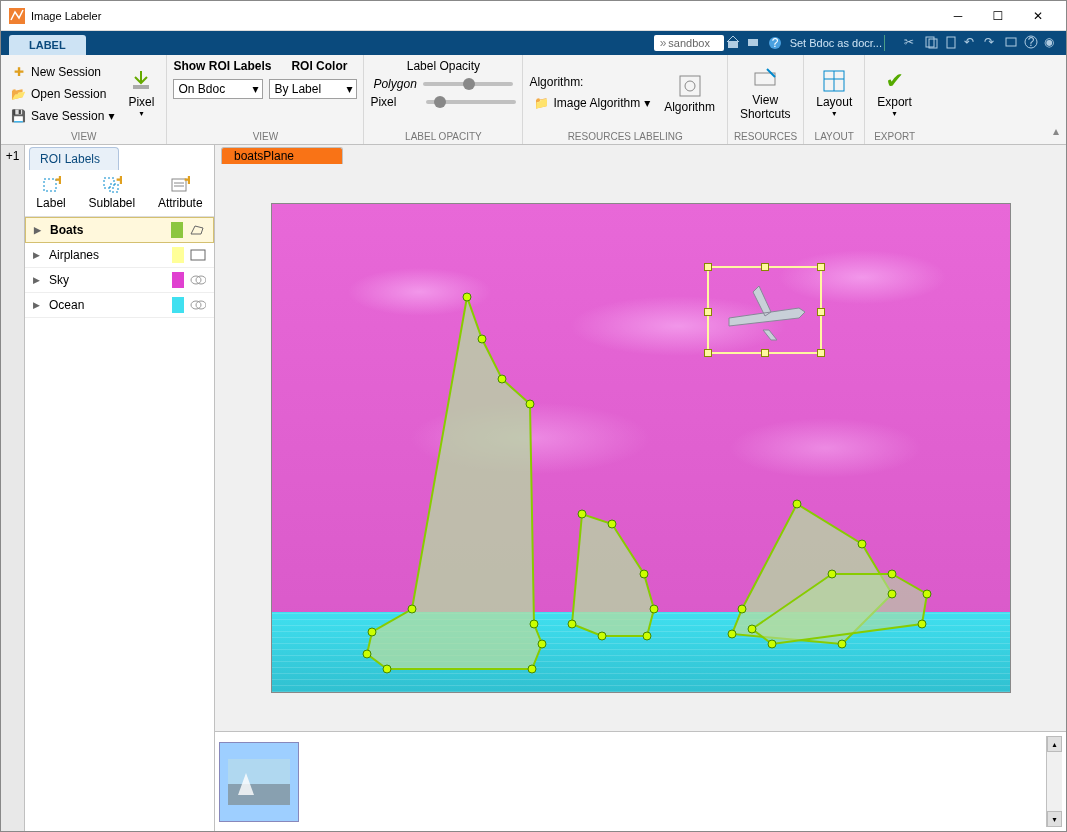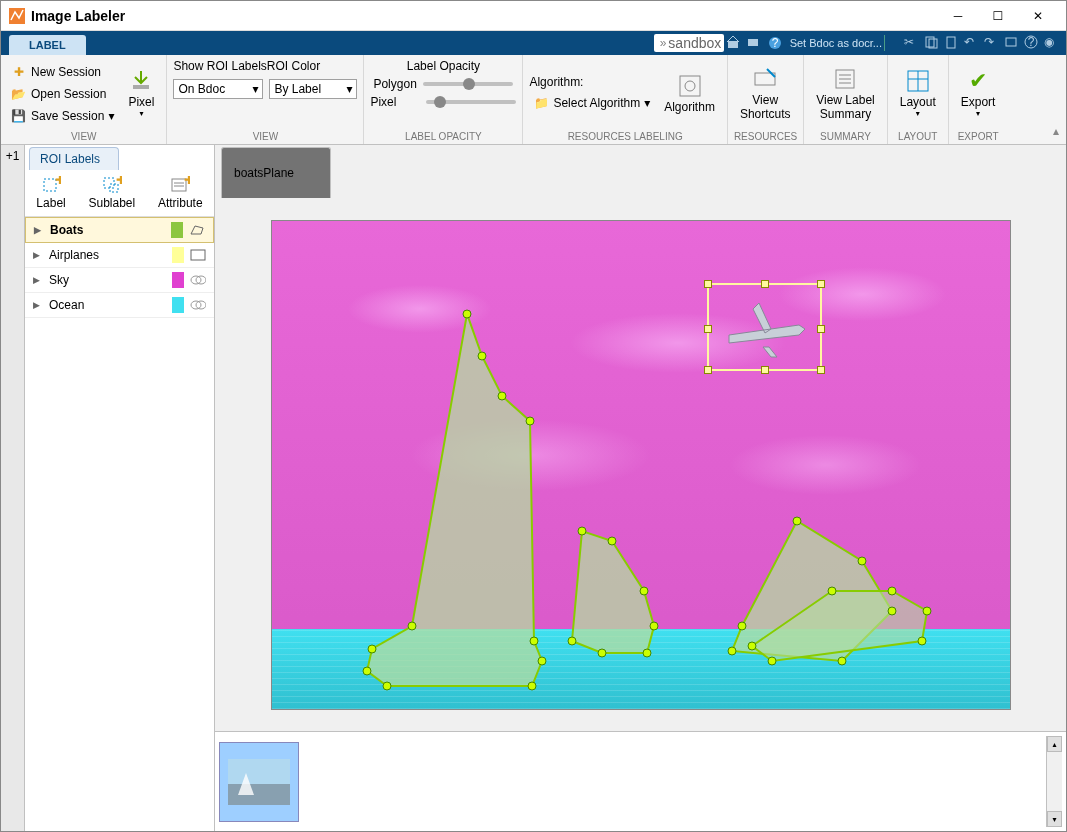--- a/index.html
+++ b/index.html
@@ -1,21 +1,21 @@
 <!DOCTYPE html>
 <html><head>
 <meta charset="utf-8">
 <style>
 * { margin: 0; padding: 0; box-sizing: border-box; font-family: "Segoe UI", Tahoma, sans-serif; font-size: 12px; }
 body { width: 1067px; height: 832px; background: #f0f0f0; border: 1px solid #888; display: flex; flex-direction: column; overflow: hidden; }
 
 
 .titlebar { height: 30px; background: #fff; display: flex; align-items: center; padding: 0 8px; border-bottom: 1px solid #ddd; }
 .titlebar .icon { width: 16px; height: 16px; margin-right: 6px; }
-.titlebar .title { flex: 1; font-size: 14px; font-weight: bold; }
+.titlebar .title { flex: 1; font-size: 11px; }
 .titlebar .winbtn { width: 40px; height: 28px; display: flex; align-items: center; justify-content: center; cursor: pointer; }
 
 
 .quickbar { height: 24px; background: #0a4a7d; display: flex; align-items: center; justify-content: flex-end; padding: 0 4px; }
 .tabstrip { height: 24px; background: #0a4a7d; display: flex; align-items: flex-end; padding-left: 8px; position: relative; }
 .tabstrip .tab { background: #cde3f4; color: #0a4a7d; padding: 4px 20px; font-weight: bold; font-size: 11px; border-radius: 3px 3px 0 0; cursor: pointer; }
 .quickbar .qitem { color: #cde3f4; margin: 0 4px; display: inline-flex; align-items: center; cursor: pointer; }
 .quickbar .qicon { width: 16px; height: 16px; margin: 0 2px; opacity: 0.85; }
 .quickbar .searchbox { background: #fff; border-radius: 2px; padding: 1px 6px; display: flex; align-items: center; width: 70px; }
 .quickbar .bdoc { color: #cde3f4; font-size: 11px; margin-left: 4px; white-space: nowrap; }
@@ -43,21 +43,21 @@
 .lt-btn .ric { width: 20px; height: 20px; display:flex;align-items:center;justify-content:center; }
 .label-list { flex: 1; overflow-y: auto; }
 .label-row { display: flex; align-items: center; padding: 4px 8px; border-bottom: 1px solid #eee; cursor: pointer; gap: 6px; }
 .label-row.selected { background: #fff8dc; border: 1px solid #d4c070; font-weight: bold; }
 .label-row .exp { width: 10px; color: #666; font-size: 9px; }
 .label-row .name { flex: 1; }
 .label-row .swatch { width: 12px; height: 16px; }
 .label-row .shape { width: 16px; height: 12px; display:flex;align-items:center;justify-content:center; }
 
 .canvas-area { flex: 1; display: flex; flex-direction: column; }
-.canvas-tab { padding: 18px 12px; font-size: 12px; background: #737373; border: 1px solid #c0c0c0; border-bottom: none; width: 110px; margin: 2px 0 0 6px; border-radius: 3px 3px 0 0; }
+.canvas-tab { padding: 1px 12px; font-size: 12px; background: #f97316; border: 1px solid #c0c0c0; border-bottom: none; width: 122px; margin: 2px 0 0 6px; border-radius: 3px 3px 0 0; }
 .canvas-main { flex: 1; background: #f0f0f0; display: flex; align-items: center; justify-content: center; position: relative; }
 .image-view { width: 740px; height: 490px; position: relative; border: 1px solid #888; overflow:hidden; }
 .sky { position: absolute; inset: 0; background: linear-gradient(#e868d8, #d858c8); }
 .sky::before{content:"";position:absolute;inset:0;background:
   radial-gradient(ellipse 120px 40px at 20% 18%, rgba(255,200,255,.5), transparent 60%),
   radial-gradient(ellipse 180px 50px at 55% 25%, rgba(255,200,255,.5), transparent 60%),
   radial-gradient(ellipse 140px 45px at 80% 15%, rgba(255,200,255,.5), transparent 60%),
   radial-gradient(ellipse 200px 60px at 35% 48%, rgba(255,200,255,.4), transparent 60%),
   radial-gradient(ellipse 160px 50px at 75% 50%, rgba(255,200,255,.4), transparent 60%);}
 .ocean { position: absolute; bottom: 0; left:0; right:0; height: 80px; background: linear-gradient(#40e0f0,#30c0d0); }
@@ -90,21 +90,21 @@
   <div class="winbtn">─</div>
   <div class="winbtn">☐</div>
   <div class="winbtn">✕</div>
 </div>
 
 <div class="tabstrip">
   <div class="tab">LABEL</div>
   <div class="quickbar" style="position:absolute;right:0;top:0;height:24px;background:transparent;">
     <span class="searchbox">
       <span style="color:#888;margin-right:2px;">»</span>
-      <span style="color:#666;font-size:14px;">sandbox</span>
+      <span style="color:#666;font-size:11px;">sandbox</span>
     </span>
     <span class="qicon">
         <svg width="14" height="14">
           <rect x="2" y="6" width="10" height="7" fill="#cde3f4"></rect>
           <path d="M1 7 L7 1 L13 7" stroke="#cde3f4" fill="none"></path>
         </svg>
       </span>
     <span class="qicon">
         <svg width="14" height="14">
           <rect x="2" y="4" width="10" height="7" fill="#cde3f4"></rect>
@@ -175,42 +175,42 @@
           </span>
         <span>Pixel</span>
         <span style="font-size:8px;">▾</span>
       </div>
     </div>
     <div class="group-label">VIEW</div>
   </div>
 
   <div class="ribbon-group">
     <div class="group-body" style="flex-direction:column;align-items:flex-start;gap:6px;">
-      <div style="display:flex;">
+      <div style="display:flex;gap:20px;font-weight:bold;">
         <span>Show ROI Labels</span>
         <span>ROI Color</span>
       </div>
       <div style="display:flex;gap:6px;">
         <div class="dropdown">
             <span>On Bdoc</span>
             <span>▾</span>
           </div>
         <div class="dropdown" style="width:88px;">
             <span>By Label</span>
             <span>▾</span>
           </div>
       </div>
     </div>
     <div class="group-label">VIEW</div>
   </div>
 
   <div class="ribbon-group">
     <div class="group-body" style="flex-direction:column;align-items:center;">
       <span>Label Opacity</span>
-      <div style="display:flex;align-items:center;">
+      <div style="display:flex;align-items:center;font-style:italic;">
         <span style="width:50px;">Polygon</span>
         <div class="slider">
             <div class="thumb" style="left:40px;"></div>
           </div>
       </div>
       <div style="display:flex;align-items:center;gap:6px;">
         <span style="width:50px;">Pixel</span>
         <div class="slider">
             <div class="thumb" style="left:8px;"></div>
           </div>
@@ -218,21 +218,21 @@
     </div>
     <div class="group-label">LABEL OPACITY</div>
   </div>
 
   <div class="ribbon-group">
     <div class="group-body">
       <div style="display:flex;flex-direction:column;gap:4px;">
         <span>Algorithm:</span>
         <div class="r-sm">
             <span class="ric">📁</span>
-            <span>Select Algorithm</span>
+            <span>Image Algorithm</span>
             <span>▾</span>
           </div>
       </div>
       <div class="r-btn">
         <span class="ric">
             <svg width="24" height="24">
               <rect x="2" y="2" width="20" height="20" fill="none" stroke="#888"></rect>
               <circle cx="12" cy="12" r="5" fill="none" stroke="#888"></circle>
             </svg>
           </span>
@@ -251,37 +251,20 @@
               <path d="M14 2 L22 10" stroke="#08c" stroke-width="2"></path>
             </svg>
           </span>
           <span style="white-space:pre;">View
 Shortcuts</span>
         </div>
       </div>
     <div class="group-label">RESOURCES</div>
   </div>
 
-  <div class="ribbon-group">
-    <div class="group-body">
-        <div class="r-btn">
-          <span class="ric">
-            <svg width="24" height="24">
-              <rect x="3" y="3" width="18" height="18" fill="none" stroke="#888"></rect>
-              <line x1="6" y1="8" x2="18" y2="8" stroke="#888"></line>
-              <line x1="6" y1="12" x2="18" y2="12" stroke="#888"></line>
-              <line x1="6" y1="16" x2="18" y2="16" stroke="#888"></line>
-            </svg>
-          </span>
-          <span style="white-space:pre;">View Label
-Summary</span>
-        </div>
-      </div>
-    <div class="group-label">SUMMARY</div>
-  </div>
 
   <div class="ribbon-group">
     <div class="group-body">
         <div class="r-btn">
           <span class="ric">
             <svg width="24" height="24">
               <rect x="2" y="2" width="20" height="20" fill="none" stroke="#08c"></rect>
               <line x1="12" y1="2" x2="12" y2="22" stroke="#08c"></line>
               <line x1="2" y1="10" x2="22" y2="10" stroke="#08c"></line>
             </svg>

